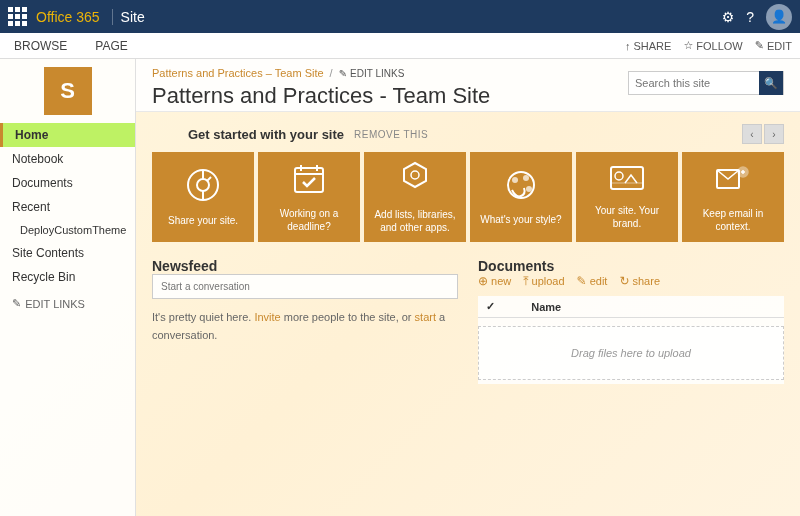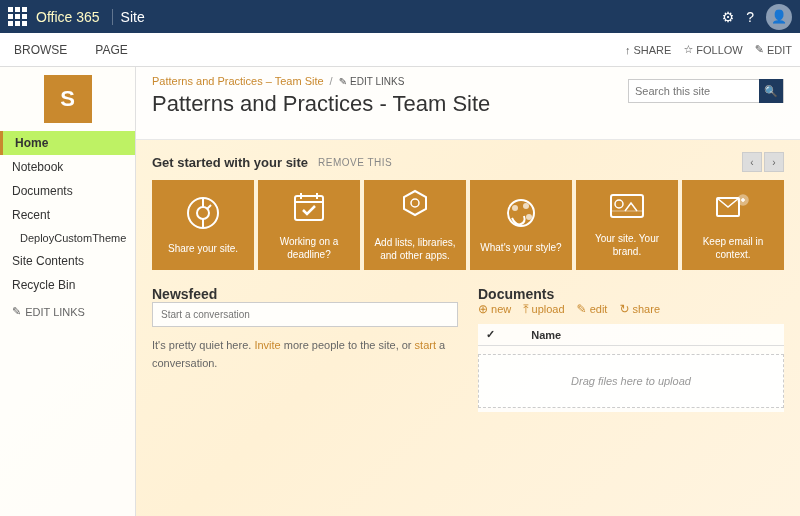--- a/index.html
+++ b/index.html
@@ -19,21 +19,21 @@
       display: grid;
       grid-template-columns: repeat(3,5px);
       grid-template-rows: repeat(3,5px);
       gap: 2px;
     }
     .top-bar-grid span {
       background: #fff;
       display: block;
     }
     .app-name {
-      color: #fef9c3;
+      color: #eab308;
       font-size: 14px;
       font-weight: 300;
       padding-right: 12px;
       border-right: 1px solid rgba(255,255,255,0.3);
     }
     .app-section {
       color: #fff;
       font-size: 14px;
       font-weight: 300;
     }
@@ -55,21 +55,21 @@
       display: flex; align-items: center; justify-content: center;
       color: #fff;
       font-size: 13px;
     }
 
     
     .second-bar {
       display: flex;
       align-items: center;
       background: #fff;
-      height: 34px;
+      height: 26px;
       border-bottom: 1px solid #ddd;
       padding: 0 8px;
       gap: 16px;
     }
     .second-bar-item {
       font-size: 12px;
       color: #444;
       cursor: pointer;
       padding: 4px 6px;
     }
@@ -155,21 +155,21 @@
       flex: 1;
       overflow-y: auto;
       position: relative;
       z-index: 1;
       padding: 0;
     }
 
     
     .site-header {
       background: rgba(255,255,255,0.9);
-      padding: 8px 16px 22px 16px;
+      padding: 8px 16px 2px 16px;
       border-bottom: 1px solid #e8e8e8;
       display: flex;
       align-items: flex-start;
       justify-content: space-between;
     }
     .site-header-left {}
     .site-breadcrumb {
       font-size: 11px;
       color: #c9892e;
       display: flex;
@@ -231,20 +231,21 @@
     .get-started-header {
       display: flex;
       align-items: center;
       gap: 10px;
       margin-bottom: 8px;
     }
     .get-started-title {
       font-size: 13px;
       font-weight: 600;
       color: #333;
+      margin-left: 36px;
     }
     .remove-this {
       font-size: 10px;
       color: #888;
       cursor: pointer;
       text-transform: uppercase;
       letter-spacing: 0.5px;
     }
     .nav-arrows {
       margin-left: auto;

